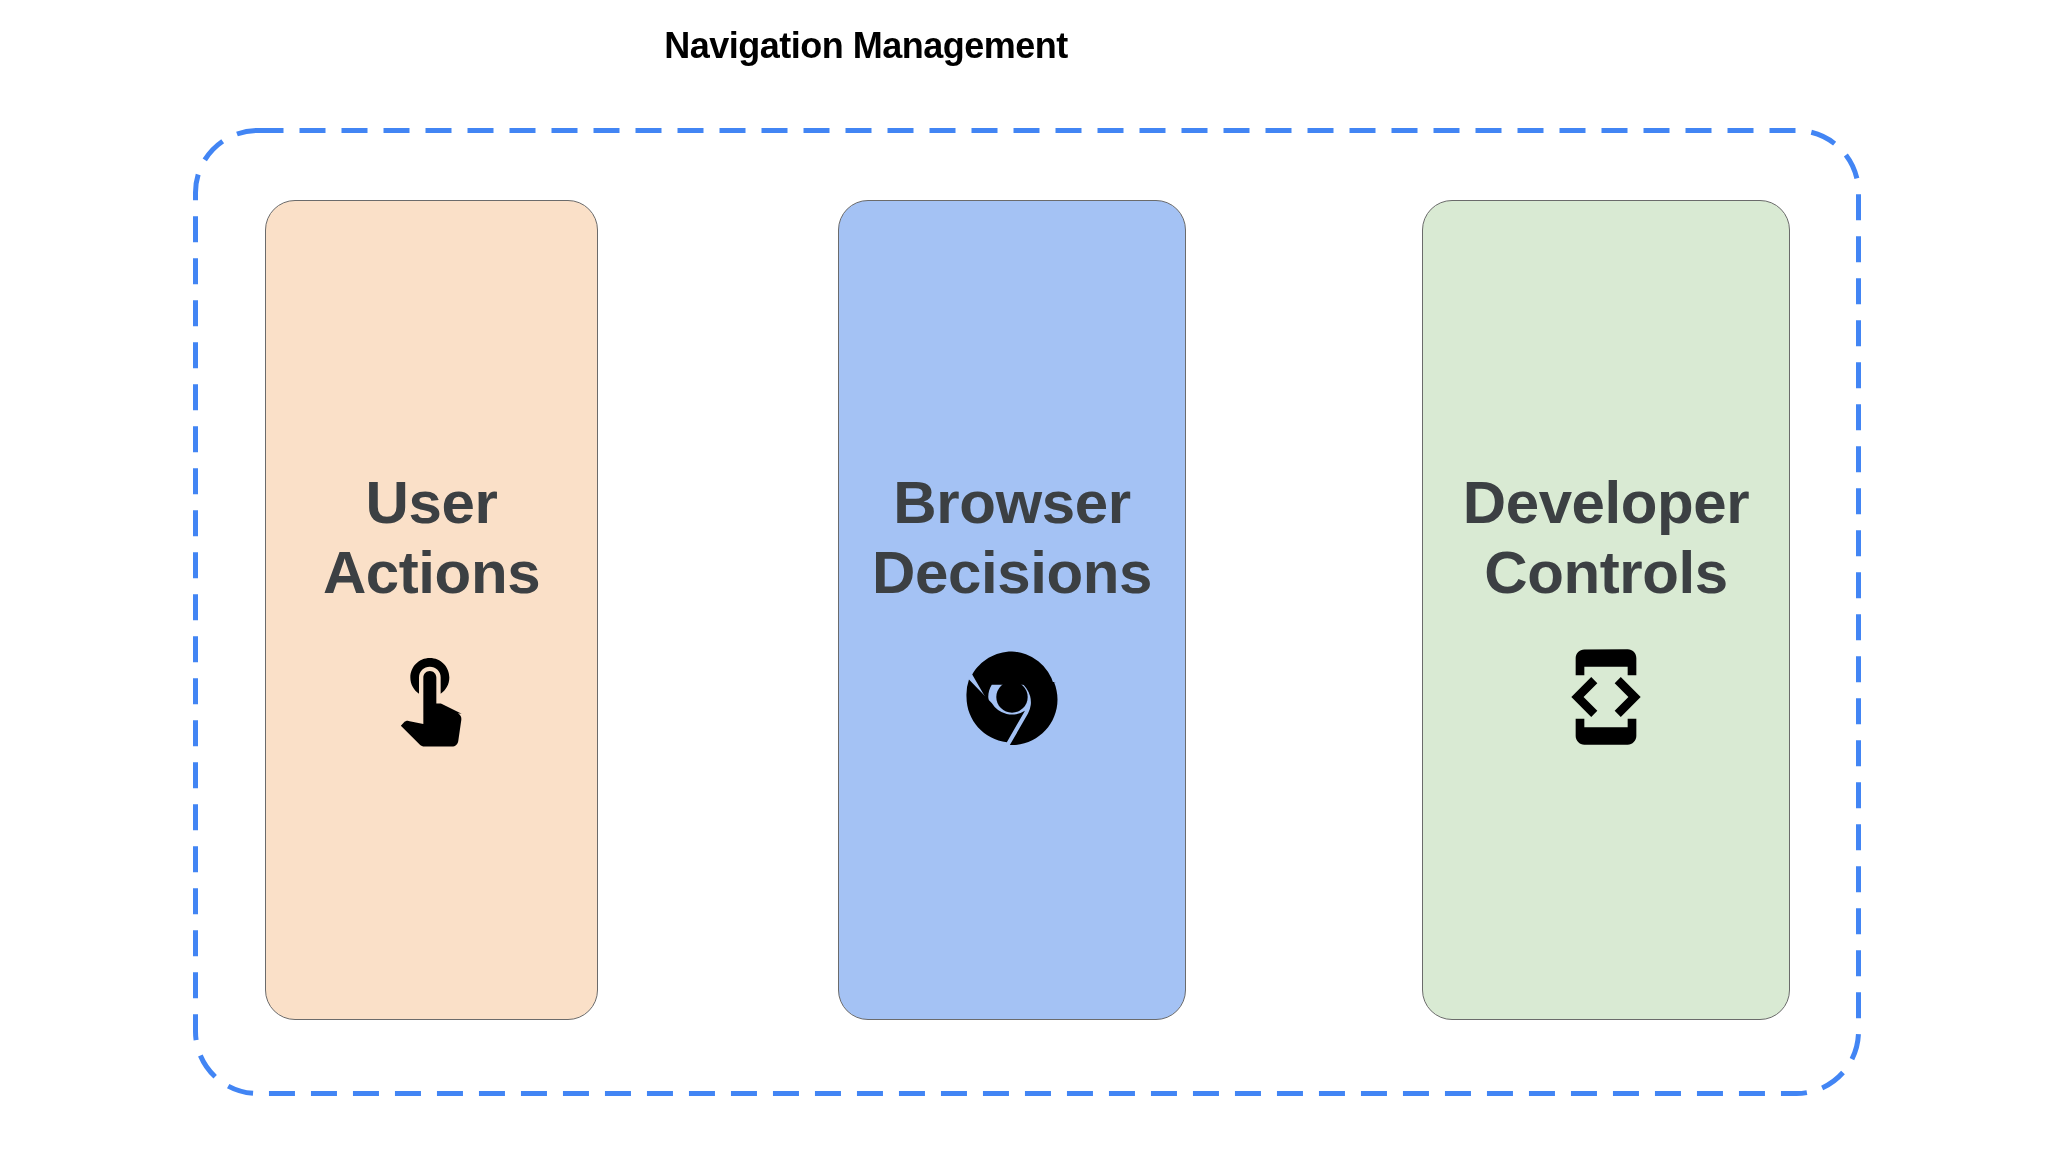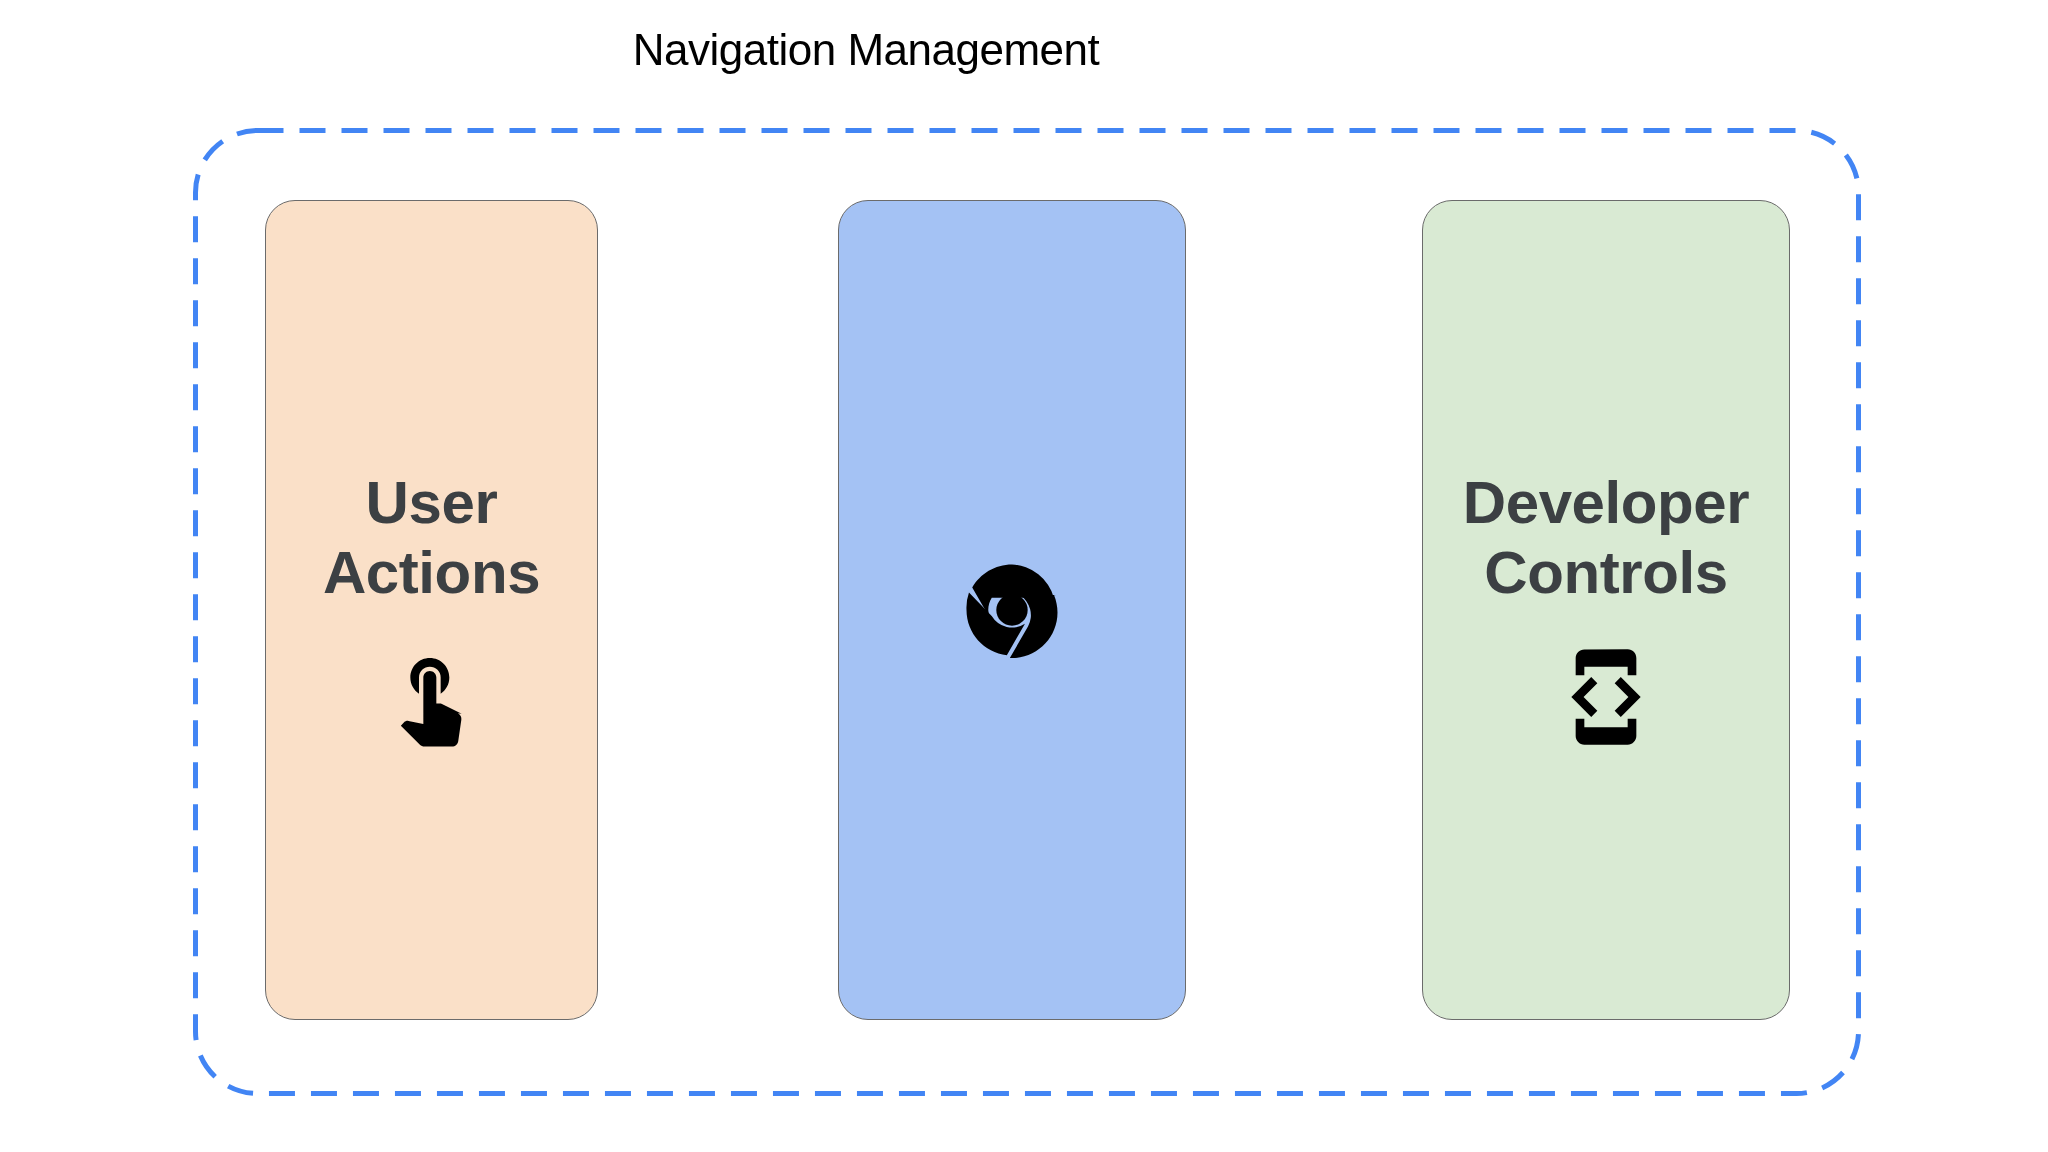--- a/index.html
+++ b/index.html
@@ -23,22 +23,22 @@
     background: #ffffff;
   }
 
   
   #page-title {
     position: absolute;
     left: 0;
     top: 24px;
     width: 1732px;
     text-align: center;
-    font-size: 44px;
-    font-weight: normal;
+    font-size: 36px;
+    font-weight: bold;
     color: #000000;
     letter-spacing: -0.5px;
     line-height: 1.2;
     white-space: nowrap;
   }
 
   
   #group-container {
     position: absolute;
     left: 193px;
@@ -121,20 +121,22 @@
       <div class="card-label" style="color: rgb(60, 64, 67);">User
 Actions</div>
       <div class="card-icon">
         <svg width="104" height="104" viewBox="0 0 24 24" aria-hidden="true">
           <path fill="#000000" d="M9 11.24V7.5a2.5 2.5 0 0 1 5 0v3.74c1.21-.81 2-2.18 2-3.74C16 5.01 13.99 3 11.5 3S7 5.01 7 7.5c0 1.56.79 2.93 2 3.74zm9.84 4.63l-4.54-2.26c-.17-.07-.35-.11-.54-.11H13v-6c0-.83-.67-1.5-1.5-1.5S10 6.67 10 7.5v10.74l-3.44-.72c-.37-.06-.74.06-1 .32l-.75.78 4.4 4.4c.27.27.65.43 1.04.43h6.37c.75 0 1.33-.55 1.44-1.28l.71-4.91c.09-.63-.23-1.25-.79-1.53z"></path>
         </svg>
       </div>
     </div>
 
     <div class="card card-1" id="card-browser-decisions" style="background: rgb(164, 194, 244); border-color: rgb(107, 107, 107);">
+      <div class="card-label" style="color: rgb(60, 64, 67);">Browser
+Decisions</div>
       <div class="card-icon">
         <svg width="104" height="104" viewBox="0 0 24 24" aria-hidden="true">
           <g fill="#000000">
             <path d="M12 1.5c-3.93 0-7.35 2.14-9.18 5.32l4.2 7.27A5.48 5.48 0 0 1 6.52 12c0-1.05.3-2.02.81-2.85h.01L12 9.15h9.66A10.49 10.49 0 0 0 12 1.5z" fill="#000000"></path>
             <path d="M2.07 7.98A10.46 10.46 0 0 0 1.5 12c0 5.4 4.07 9.84 9.31 10.43l4.18-7.24a5.48 5.48 0 0 1-7.67-1.82h-.01L2.07 7.98z" fill="#000000"></path>
             <path d="M22.16 8.55H13.8a5.49 5.49 0 0 1 1.89 7.28l-4.19 7.25c.16 0 .33.01.5.01 5.8 0 10.5-4.7 10.5-10.5 0-1.42-.28-2.78-.79-4.01z" fill="#000000"></path>
             <circle cx="12" cy="12" r="3.62" fill="#000000"></circle>
           </g>
         </svg>
       </div>

